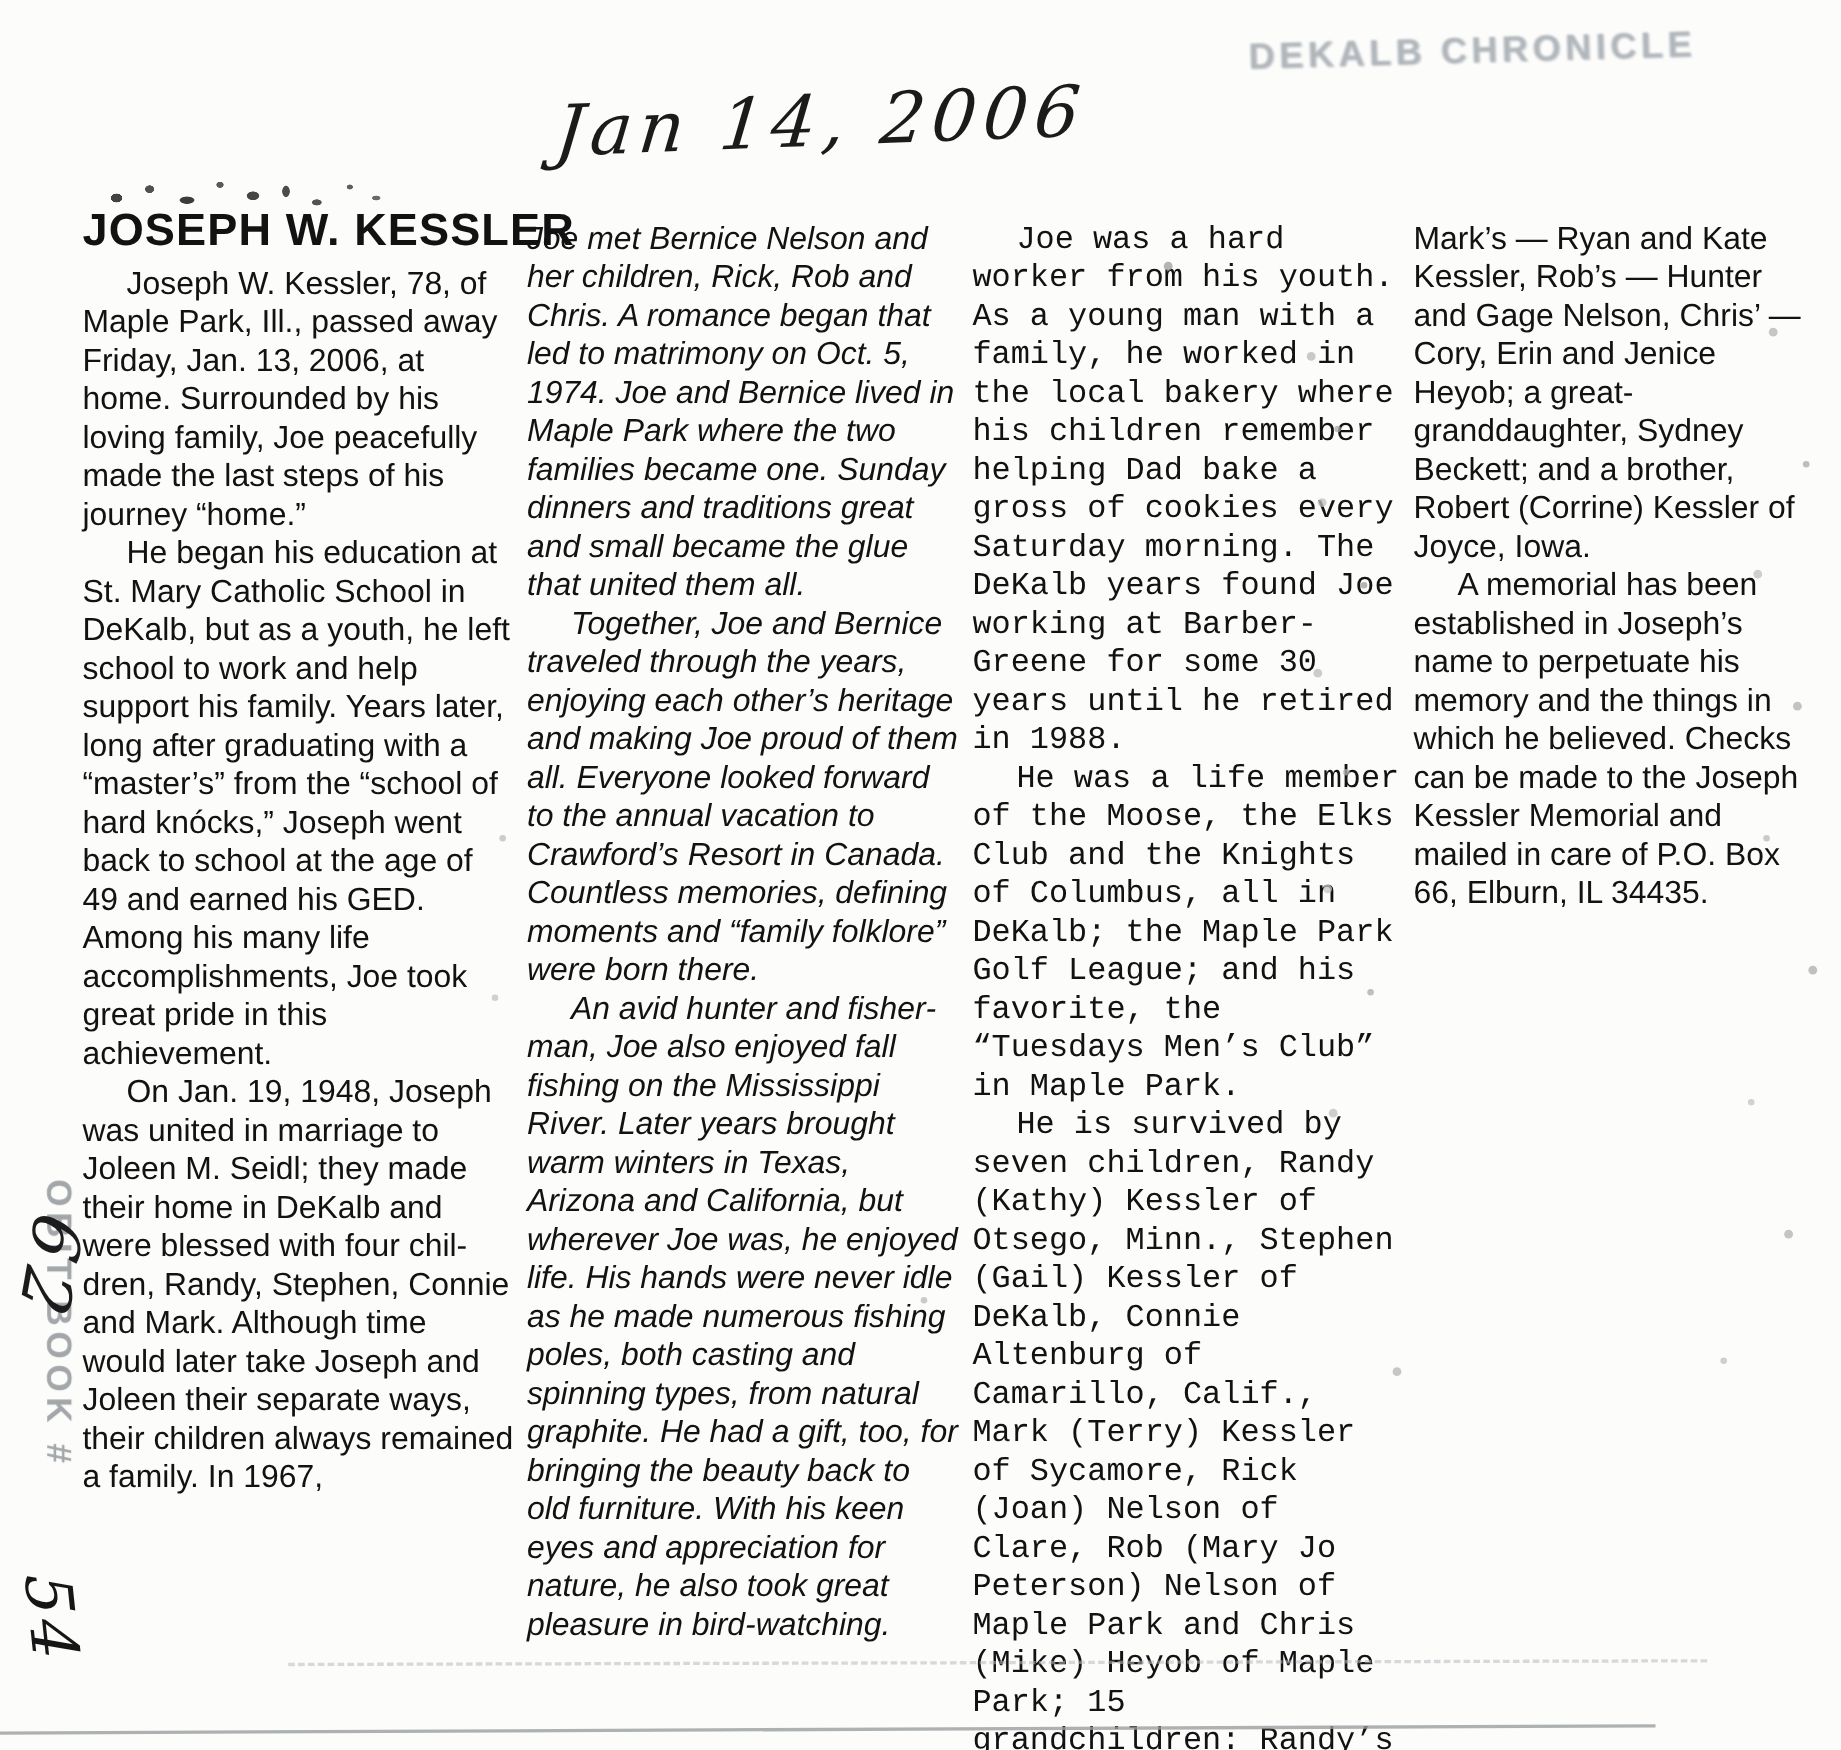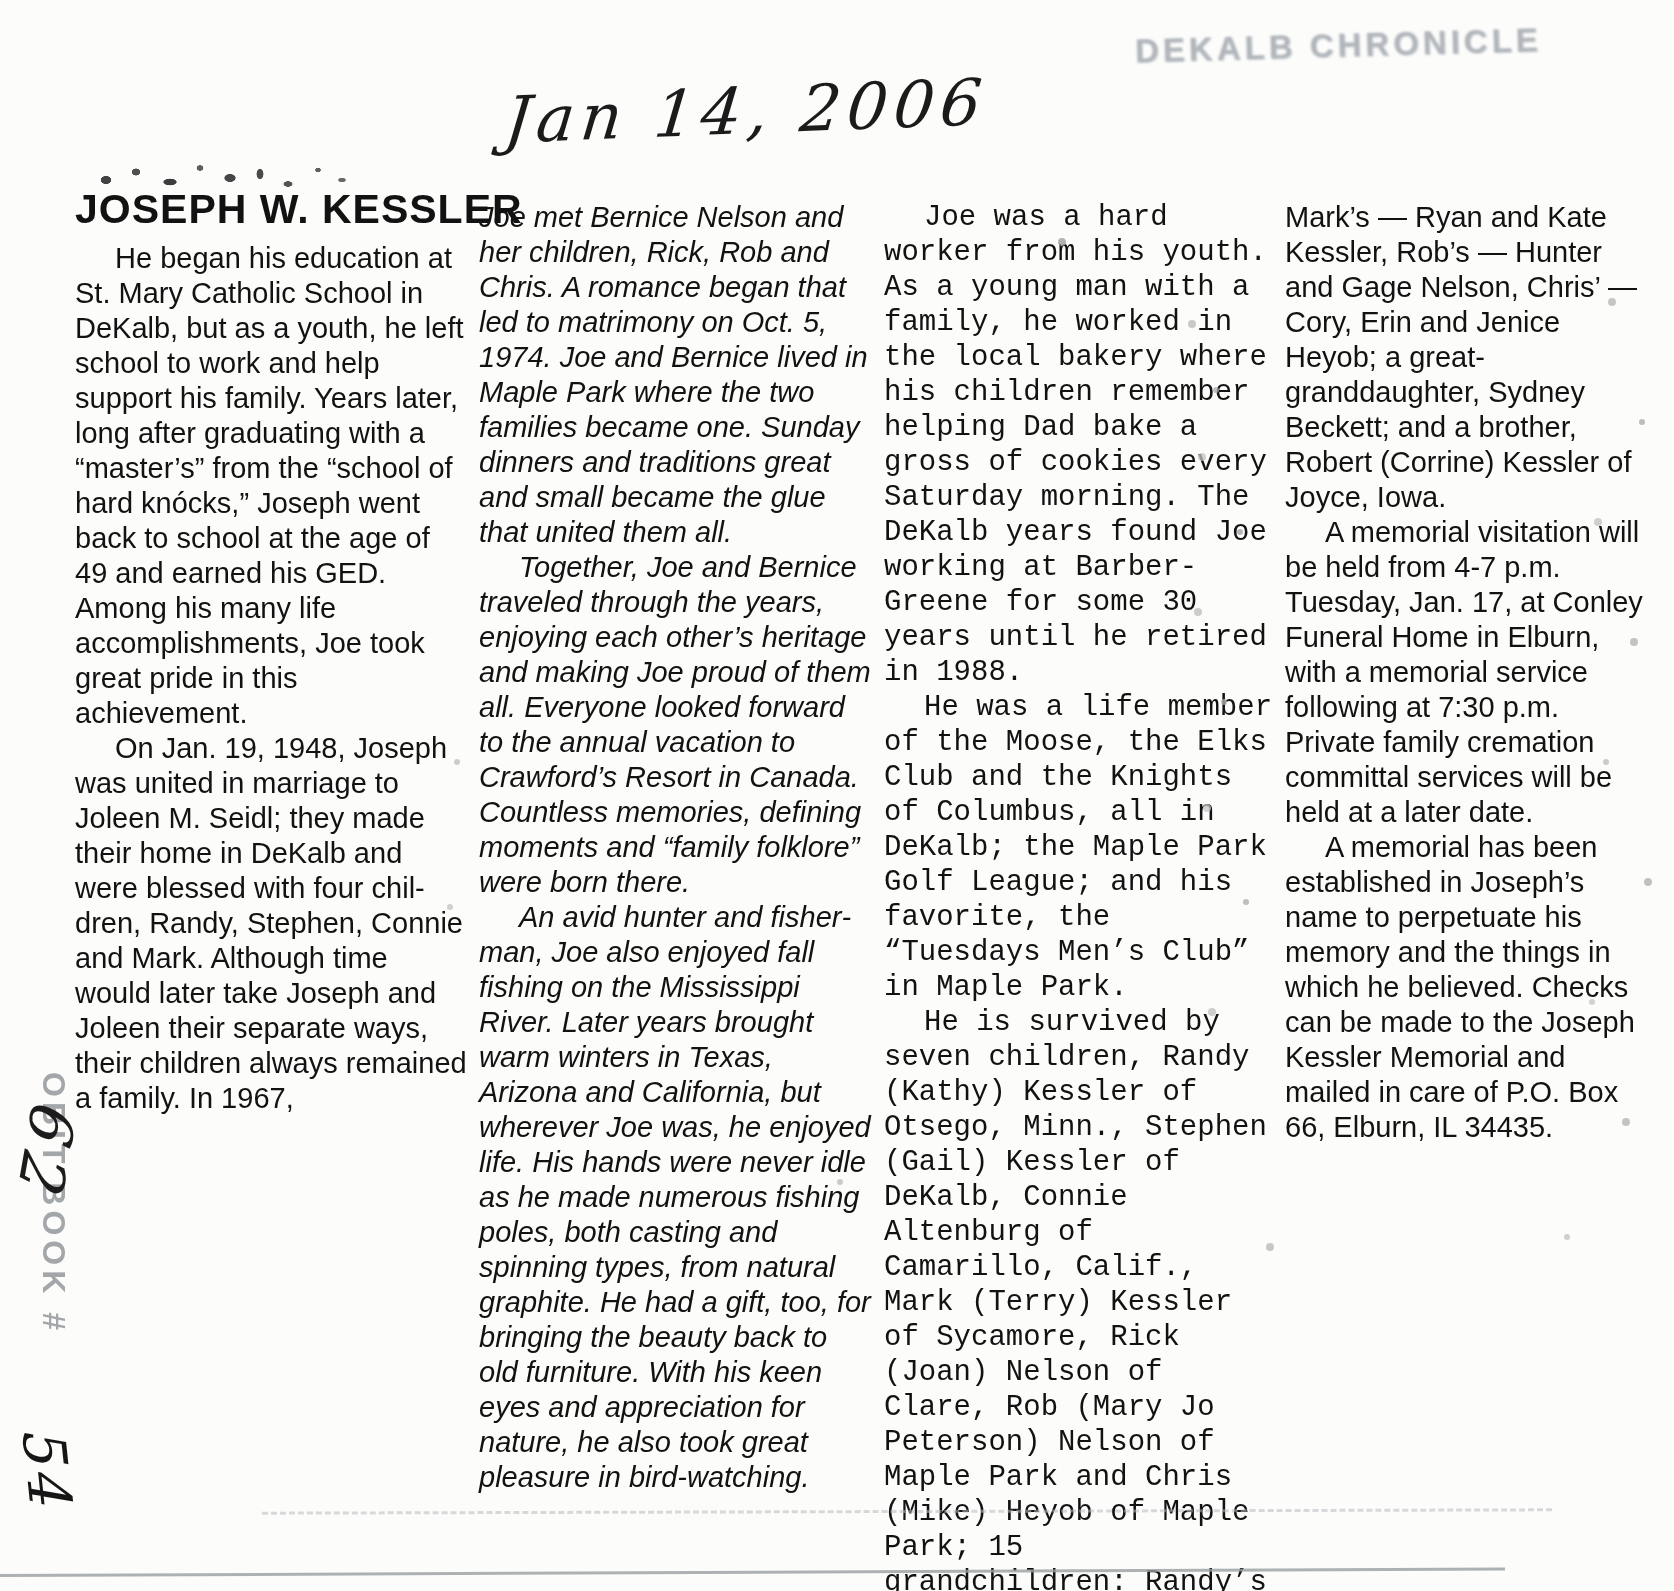--- a/index.html
+++ b/index.html
@@ -125,36 +125,36 @@
 <div class="page">
 
   <div class="masthead-stamp">DEKALB CHRONICLE</div>
 
   <div class="handwritten-date">Jan 14, 2006</div>
 
   <div class="ink-smudge"></div>
 
   <div class="col col-1">
     <h1 class="headline">JOSEPH W. KESSLER</h1>
+  <p class="para indent">Joseph W. Kessler, 78, of Maple Park, Ill., passed away Friday, Jan. 13, 2006, at home. Surrounded by his loving family, Joe peacefully made the last steps of his journey “home.”</p>
       <p class="para indent">He began his education at St. Mary Catholic School in DeKalb, but as a youth, he left school to work and help support his family. Years later, long after graduating with a “master’s” from the “school of hard knócks,” Joseph went back to school at the age of 49 and earned his GED. Among his many life accomplishments, Joe took great pride in this achievement.</p>
       <p class="para indent">On Jan. 19, 1948, Joseph was united in marriage to Joleen M. Seidl; they made their home in DeKalb and were blessed with four chil­dren, Randy, Stephen, Connie and Mark. Although time would later take Joseph and Joleen their separate ways, their children always remained a family. In 1967,</p>
     </div>
   <div class="col col-2">
       <p class="para">Joe met Bernice Nelson and her children, Rick, Rob and Chris. A romance began that led to matrimony on Oct. 5, 1974. Joe and Bernice lived in Maple Park where the two families became one. Sunday dinners and traditions great and small became the glue that united them all.</p>
       <p class="para indent">Together, Joe and Bernice traveled through the years, enjoying each other’s heritage and making Joe proud of them all. Everyone looked for­ward to the annual vacation to Crawford’s Resort in Canada. Countless memories, defining moments and “family folklore” were born there.</p>
       <p class="para indent">An avid hunter and fisher­man, Joe also enjoyed fall fishing on the Mississippi River. Later years brought warm winters in Texas, Arizona and California, but wherever Joe was, he enjoyed life. His hands were never idle as he made numer­ous fishing poles, both casting and spinning types, from nat­ural graphite. He had a gift, too, for bringing the beauty back to old furniture. With his keen eyes and appreciation for nature, he also took great pleasure in bird-watching.</p>
     </div>
   <div class="col col-3">
       <p class="para indent">Joe was a hard worker from his youth. As a young man with a family, he worked in the local bakery where his children remember helping Dad bake a gross of cookies every Saturday morning. The DeKalb years found Joe working at Barber-Greene for some 30 years until he retired in 1988.</p>
       <p class="para indent">He was a life member of the Moose, the Elks Club and the Knights of Columbus, all in DeKalb; the Maple Park Golf League; and his favorite, the “Tuesdays Men’s Club” in Maple Park.</p>
       <p class="para indent">He is survived by seven children, Randy (Kathy) Kessler of Otsego, Minn., Stephen (Gail) Kessler of DeKalb, Connie Altenburg of Camarillo, Calif., Mark (Terry) Kessler of Sycamore, Rick (Joan) Nelson of Clare, Rob (Mary Jo Peterson) Nelson of Maple Park and Chris (Mike) Heyob of Maple Park; 15 grandchildren: Randy’s chil­dren — Stephanie (Gary) Burdett, Jillian (John) Haussner and Joseph Kessler, Steve’s — Marcie, Amanda and Jenny Kessler, Connie’s — Brian Altenburg and Casey (Mike) Beckett,</p>
     </div>
   <div class="col col-4">
       <p class="para">Mark’s — Ryan and Kate Kessler, Rob’s — Hunter and Gage Nelson, Chris’ — Cory, Erin and Jenice Heyob; a great-granddaughter, Sydney Beckett; and a brother, Robert (Corrine) Kessler of Joyce, Iowa.</p>
-      <p class="para indent">A memorial visitation will be held from 4-7 p.m. Tuesday, Jan. 17, at Conley Funeral Home in Elburn, with a memorial service following at 7:30 p.m. Private family cremation committal services will be held at a later date.</p>
       <p class="para indent">A memorial has been estab­lished in Joseph’s name to per­petuate his memory and the things in which he believed. Checks can be made to the Joseph Kessler Memorial and mailed in care of P.O. Box 66, Elburn, IL 34435.</p>
     </div>
 
   <div class="obit-book-stamp">OBIT BOOK #</div>
 
   <div class="book-number">62</div>
 
   <div class="bottom-mark">54</div>
 
   <div class="cut-line-dashed"></div>

